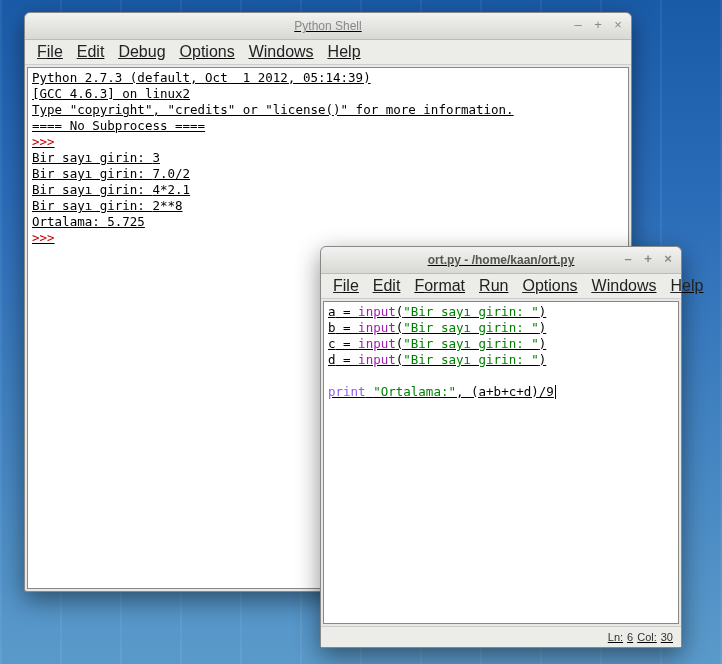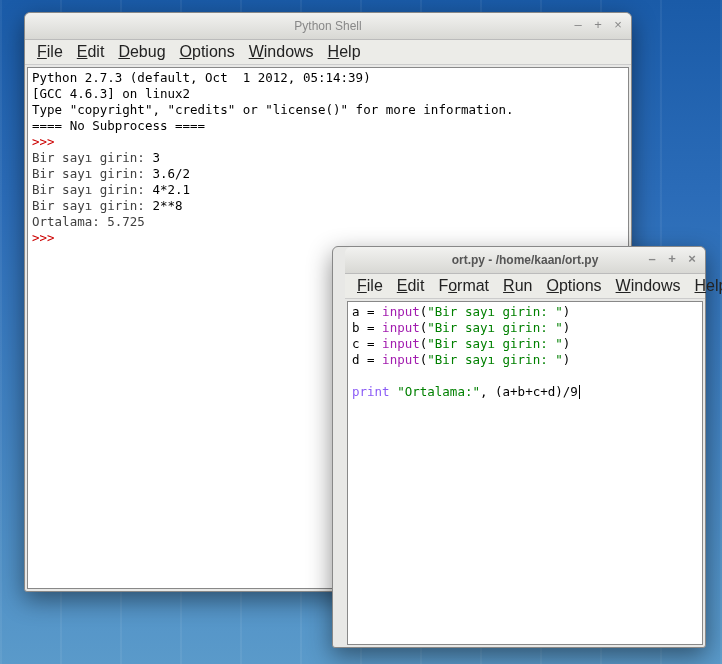--- a/index.html
+++ b/index.html
@@ -20,20 +20,21 @@
 }
 
 .window {
   position: absolute;
   background: #e8e8e6;
   border: 1px solid #888;
   border-radius: 6px 6px 3px 3px;
   box-shadow: 0 8px 25px rgba(0,0,0,0.45);
   display: flex;
   flex-direction: column;
+  text-decoration: underline;
 }
 .titlebar {
   height: 26px;
   background: linear-gradient(#f2f2f0, #d8d8d4);
   border-bottom: 1px solid #bbb;
   border-radius: 6px 6px 0 0;
   display: flex;
   align-items: center;
   justify-content: center;
   position: relative;
@@ -84,21 +85,21 @@
   font-family: "DejaVu Sans Mono", monospace;
   font-size: 12.5px;
   line-height: 16px;
   padding: 2px 4px;
   overflow: hidden;
   white-space: pre;
   color: #000;
   position: relative;
 }
 .red { color: #c00; }
-.blue { color: #404040; }
+.blue { color: #000000; }
 .purple { color: #a21caf; }
 .green { color: #008000; }
 .orange { color: #8b5cf6; }
 
 .cursor {
   display: inline-block;
   width: 1px;
   height: 14px;
   background: #000;
   vertical-align: text-bottom;
@@ -138,28 +139,28 @@
     <div class="menu-item"><span class="ul">O</span>ptions</div>
     <div class="menu-item"><span class="ul">W</span>indows</div>
     <div class="menu-item"><span class="ul">H</span>elp</div>
   </div>
   <div class="content"><span>Python 2.7.3 (default, Oct  1 2012, 05:14:39)</span>
 <span>[GCC 4.6.3] on linux2</span>
 <span>Type "copyright", "credits" or "license()" for more information.</span>
 <span>==== No Subprocess ====</span>
 <span class="red">&gt;&gt;&gt;</span>
 <span class="blue">Bir sayı girin: </span><span>3</span>
-<span class="blue">Bir sayı girin: </span><span>3.6/2</span>
+<span class="blue">Bir sayı girin: </span><span>7.0/2</span>
 <span class="blue">Bir sayı girin: </span><span>4*2.1</span>
 <span class="blue">Bir sayı girin: </span><span>2**8</span>
 <span class="blue">Ortalama: </span><span class="blue">5.725</span>
 <span class="red">&gt;&gt;&gt;</span></div>
 </div>
 
-<div class="window" style="left:332px; top:246px; width:360px; height:400px;padding-left:12px;">
+<div class="window" style="left:320px; top:246px; width:360px; height:400px;">
   <div class="titlebar active">
     <span>ort.py - /home/kaan/ort.py</span>
     <div class="title-controls">
       <span>–</span>
       <span>+</span>
       <span>×</span>
     </div>
   </div>
   <div class="menubar">
     <div class="menu-item"><span class="ul">F</span>ile</div>
@@ -169,13 +170,19 @@
     <div class="menu-item"><span class="ul">O</span>ptions</div>
     <div class="menu-item"><span class="ul">W</span>indows</div>
     <div class="menu-item"><span class="ul">H</span>elp</div>
   </div>
   <div class="content"><span>a</span><span> = </span><span class="purple">input</span><span>(</span><span class="green">"Bir sayı girin: "</span><span>)</span>
 <span>b</span><span> = </span><span class="purple">input</span><span>(</span><span class="green">"Bir sayı girin: "</span><span>)</span>
 <span>c</span><span> = </span><span class="purple">input</span><span>(</span><span class="green">"Bir sayı girin: "</span><span>)</span>
 <span>d</span><span> = </span><span class="purple">input</span><span>(</span><span class="green">"Bir sayı girin: "</span><span>)</span>
 
 <span class="orange">print</span><span> </span><span class="green">"Ortalama:"</span><span>, </span><span>(a+b+c+d)/9</span><span class="cursor"></span></div>
+  <div class="statusbar">
+    <span>Ln:</span>
+    <span>6</span>
+    <span>Col:</span>
+    <span>30</span>
+  </div>
 </div>
 
 </body></html>

